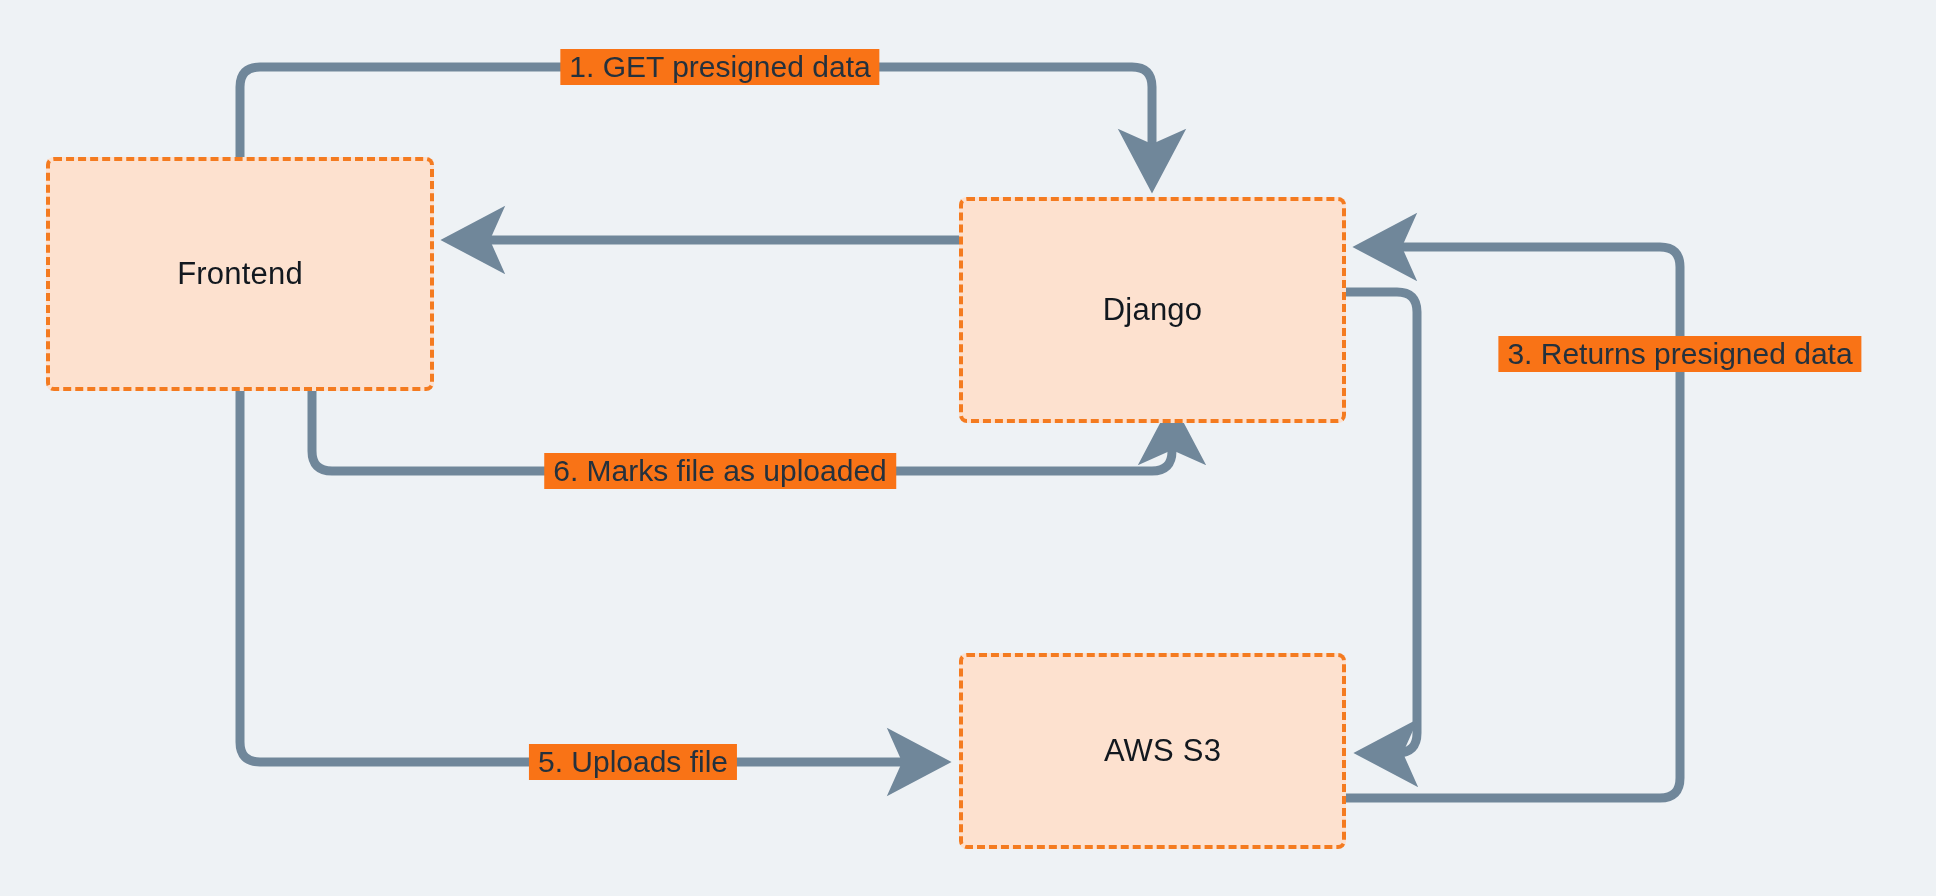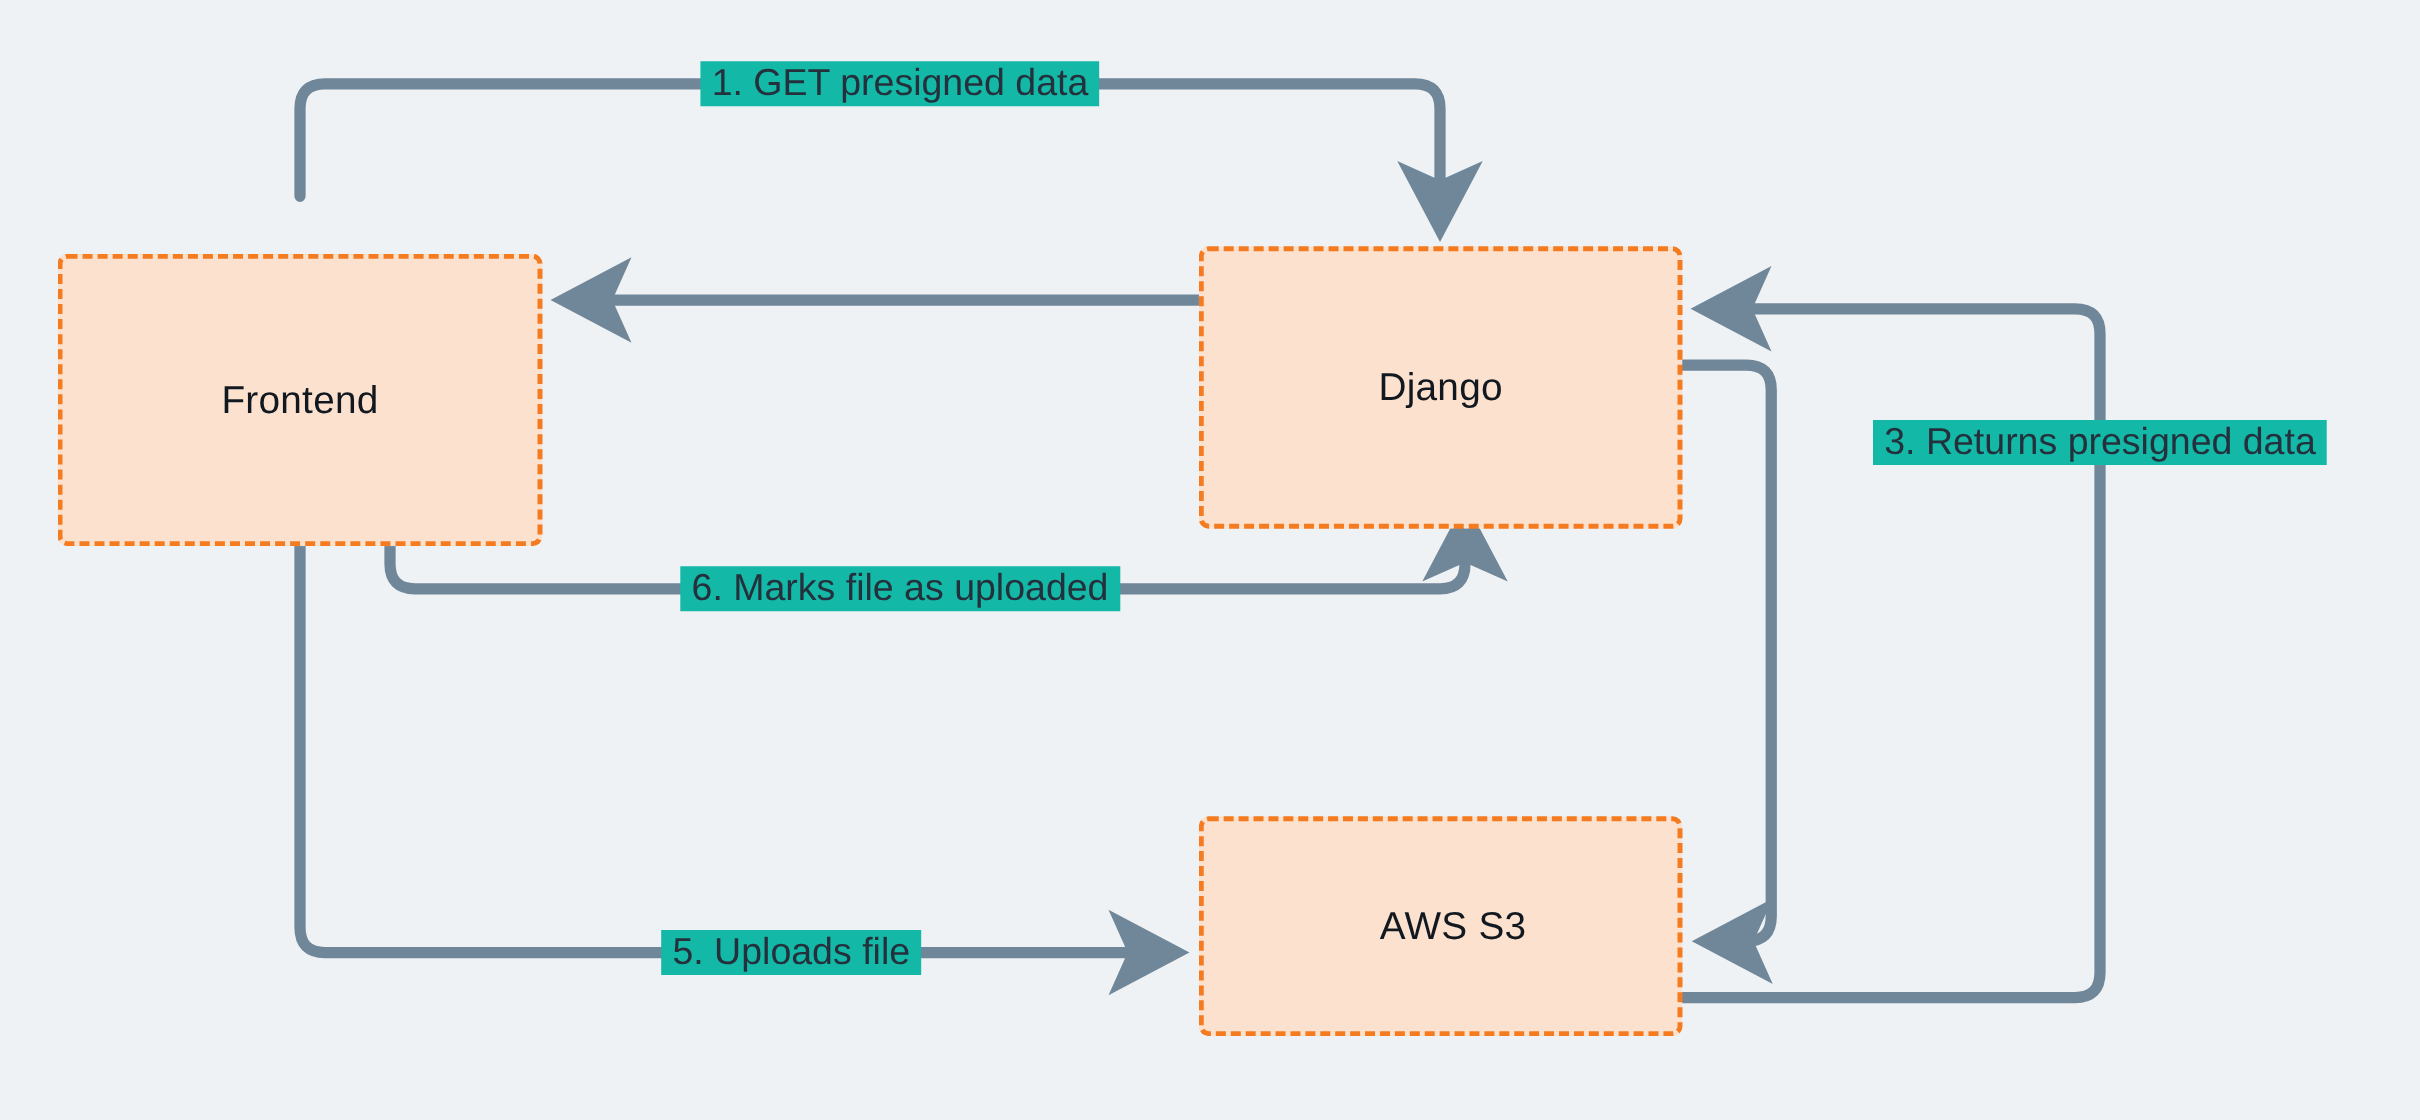--- a/index.html
+++ b/index.html
@@ -41,21 +41,21 @@
     color: #12181f;
     letter-spacing: 0.2px;
     white-space: nowrap;
   }
   .edge-label {
     position: absolute;
     font-family: "Liberation Sans", sans-serif;
     font-size: 30px;
     color: #24313d;
     white-space: nowrap;
-    background: #14b8a6;
+    background: #f97316;
     padding: 0 9px;
     line-height: 36px;
     transform: translate(-50%, -50%);
   }
 </style>
 </head>
 <body>
 
 <div id="canvas">
 
@@ -75,29 +75,29 @@
       <path d="M 1346 798 L 1660 798 Q 1680 798 1680 778 L 1680 267 Q 1680 247 1660 247 L 1374 247" marker-end="url(#arrow)"></path>
 
       <path d="M 959 240 L 462 240" marker-end="url(#arrow)"></path>
 
       <path d="M 240 391 L 240 742 Q 240 762 260 762 L 930 762" marker-end="url(#arrow)"></path>
 
       <path d="M 312 391 L 312 451 Q 312 471 332 471 L 1152 471 Q 1172 471 1172 451 L 1172 422" marker-end="url(#arrow)"></path>
     </g>
   </svg>
 
-  <div class="node" style="left:46px; top:157px; width:388px; height:234px;margin-top:46px;">
+  <div class="node" style="left:46px; top:157px; width:388px; height:234px;">
     <span class="node-label">Frontend</span>
   </div>
 
   <div class="node" style="left:959px; top:197px; width:387px; height:226px;">
     <span class="node-label">Django</span>
   </div>
 
-  <div class="node" style="left:959px; top:653px; width:387px; height:176px;padding-left:20px;">
+  <div class="node" style="left:959px; top:653px; width:387px; height:196px;padding-left:20px;">
     <span class="node-label">AWS S3</span>
   </div>
 
   <div class="edge-label" style="left:720px; top:67px;">1. GET presigned data</div>
 
 
   <div class="edge-label" style="left:1680px; top:354px;">3. Returns presigned data</div>
 
 
   <div class="edge-label" style="left:633px; top:762px;">5. Uploads file</div>

